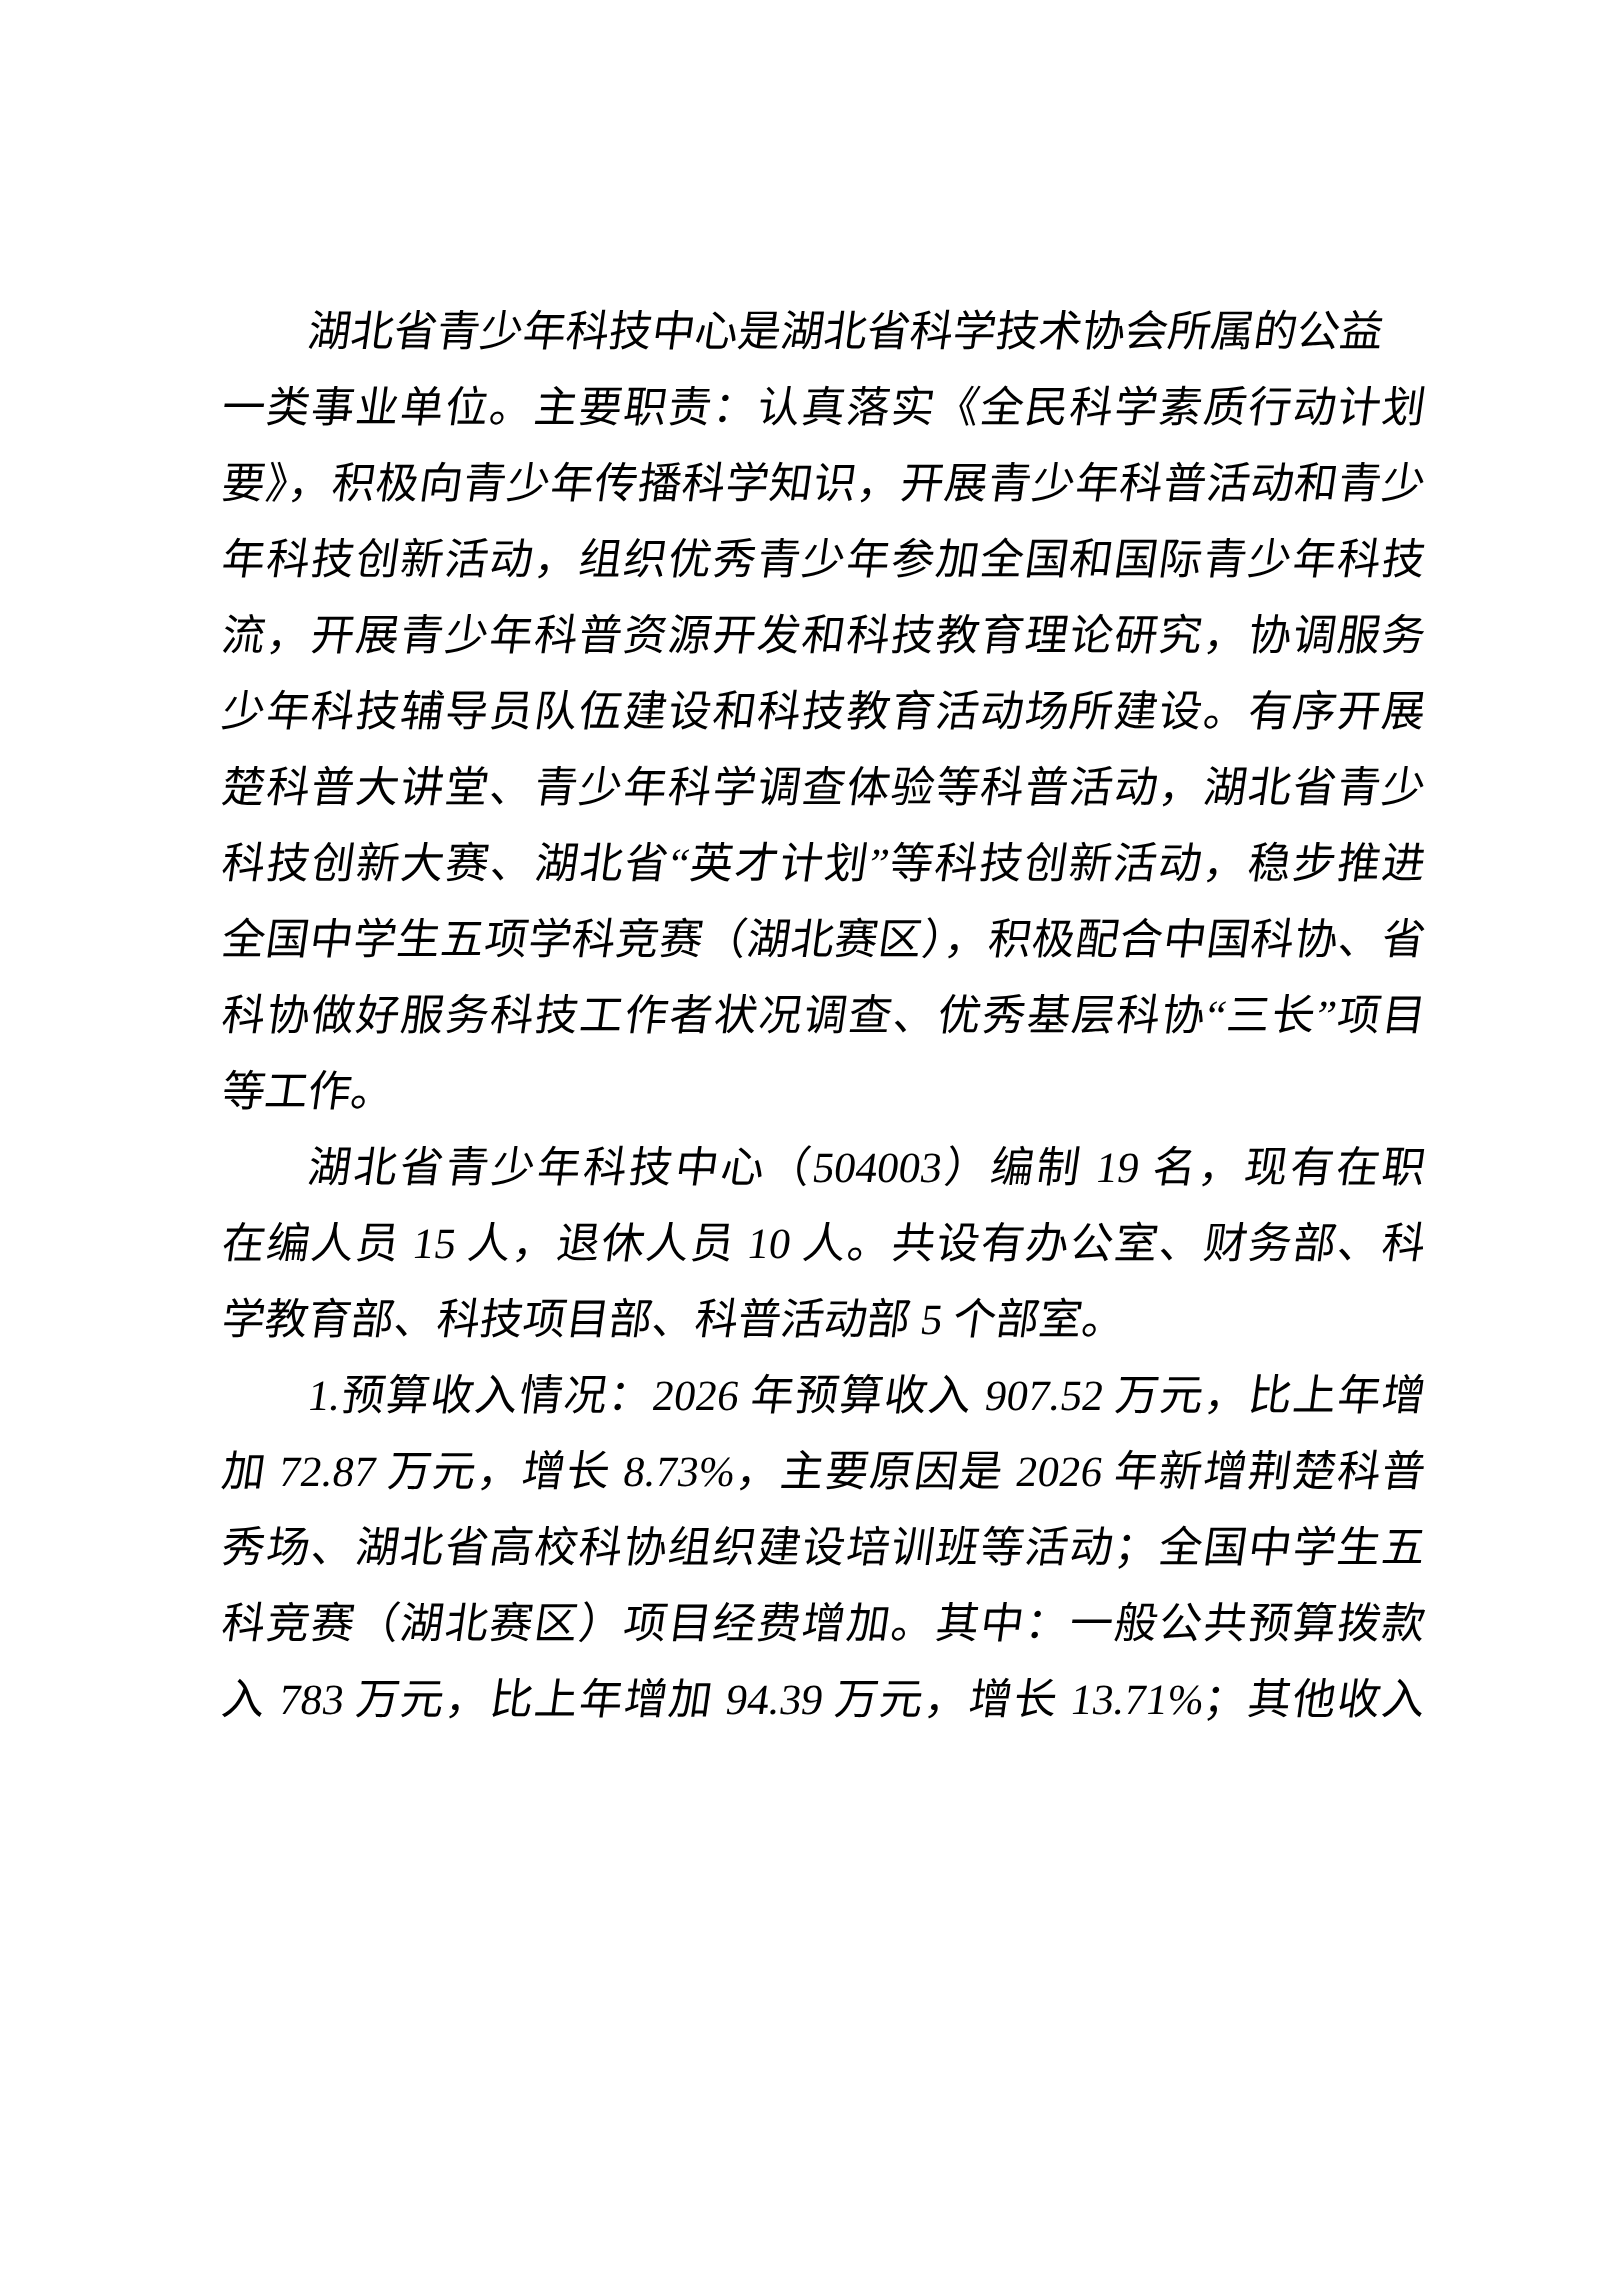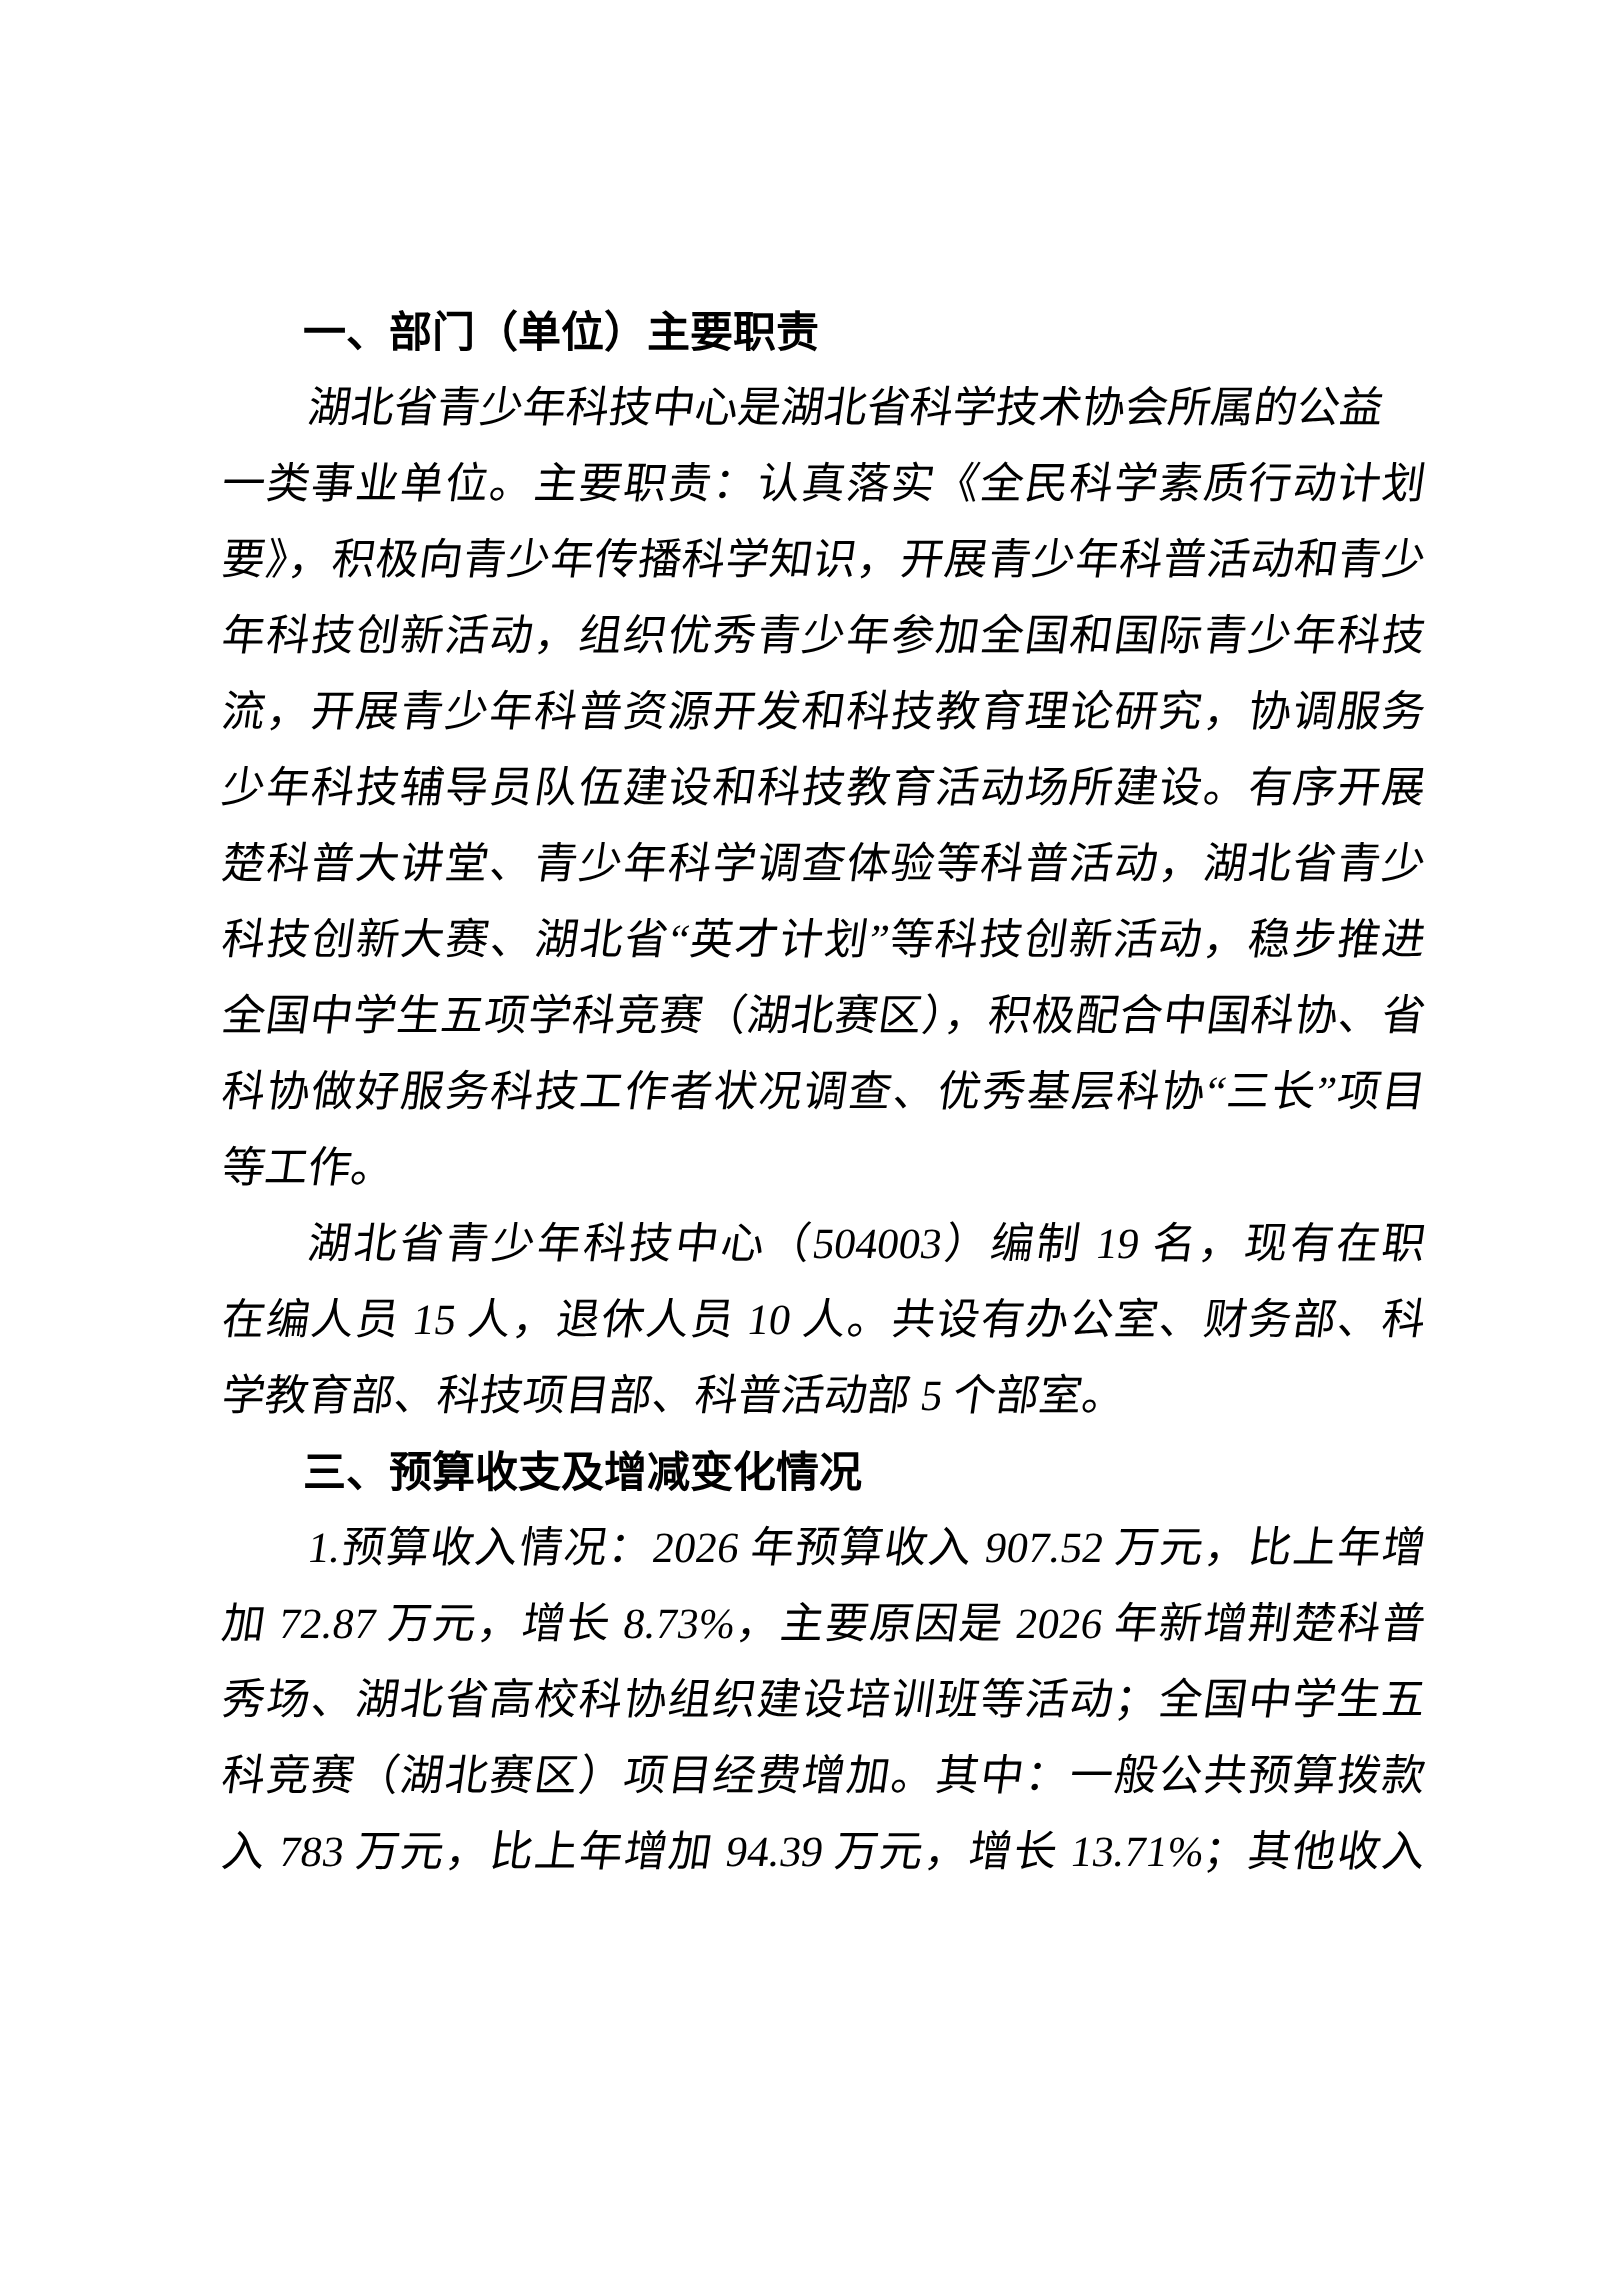--- a/index.html
+++ b/index.html
@@ -51,38 +51,36 @@
   .short {
     white-space: nowrap;
   }
 </style>
 </head>
 <body>
 
 <div class="page">
   <div class="text-block">
 
-    <div class="line h">一、部门（单位）主要职责</div>
     <div class="line body-line first">湖北省青少年科技中心是湖北省科学技术协会所属的公益</div>
     <div class="line body-line fill">一类事业单位。主要职责：认真落实《全民科学素质行动计划纲</div>
     <div class="line body-line fill">要》，积极向青少年传播科学知识，开展青少年科普活动和青少</div>
     <div class="line body-line fill">年科技创新活动，组织优秀青少年参加全国和国际青少年科技交</div>
     <div class="line body-line fill">流，开展青少年科普资源开发和科技教育理论研究，协调服务青</div>
     <div class="line body-line fill">少年科技辅导员队伍建设和科技教育活动场所建设。有序开展荆</div>
     <div class="line body-line fill">楚科普大讲堂、青少年科学调查体验等科普活动，湖北省青少年</div>
     <div class="line body-line fill">科技创新大赛、湖北省“英才计划”等科技创新活动，稳步推进</div>
     <div class="line body-line fill">全国中学生五项学科竞赛（湖北赛区），积极配合中国科协、省</div>
     <div class="line body-line fill">科协做好服务科技工作者状况调查、优秀基层科协“三长”项目</div>
     <div class="line body-line short">等工作。</div>
 
     <div class="line body-line first fill">湖北省青少年科技中心（504003）编制 19 名，现有在职</div>
     <div class="line body-line fill">在编人员 15 人，退休人员 10 人。共设有办公室、财务部、科</div>
     <div class="line body-line short">学教育部、科技项目部、科普活动部 5 个部室。</div>
 
-    <div class="line h">三、预算收支及增减变化情况</div>
     <div class="line body-line first fill">1.预算收入情况：2026 年预算收入 907.52 万元，比上年增</div>
     <div class="line body-line fill">加 72.87 万元，增长 8.73%，主要原因是 2026 年新增荆楚科普大</div>
     <div class="line body-line fill">秀场、湖北省高校科协组织建设培训班等活动；全国中学生五学</div>
     <div class="line body-line fill">科竞赛（湖北赛区）项目经费增加。其中：一般公共预算拨款收</div>
     <div class="line body-line fill">入 783 万元，比上年增加 94.39 万元，增长 13.71%；其他收入</div>
 
   </div>
 </div>
 
 

